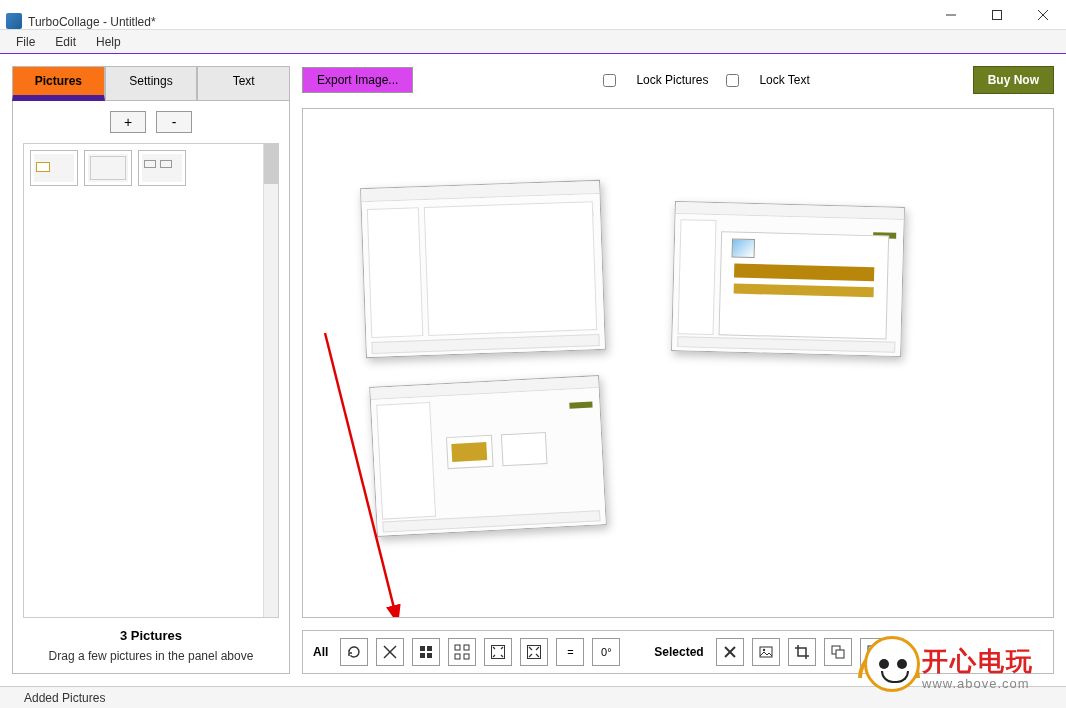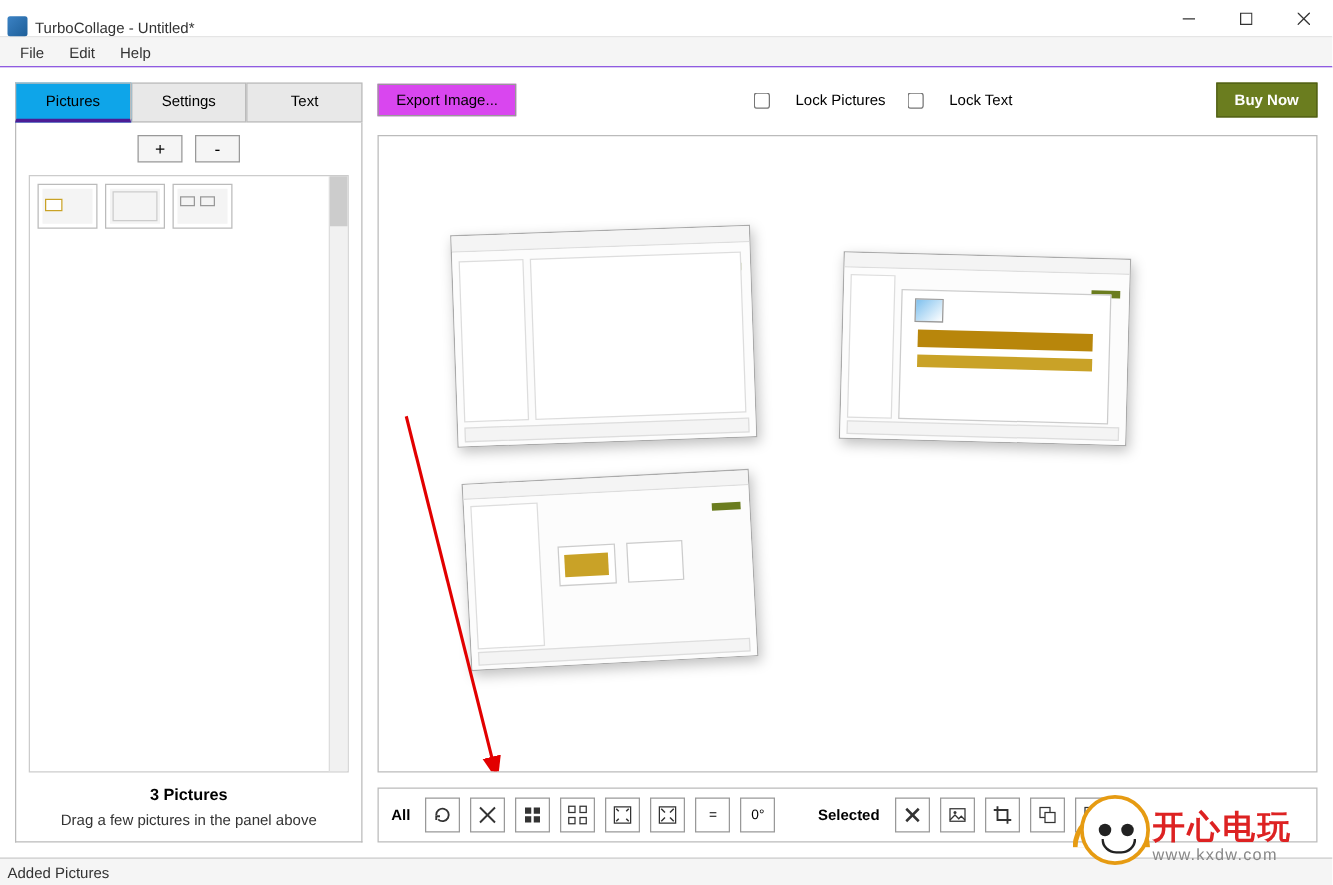--- a/index.html
+++ b/index.html
@@ -17,21 +17,21 @@
   .menubar { height: 24px; background: #f5f5f5; border-bottom: 1px solid #6d28d9; display: flex; align-items: center; padding-left: 6px; }
   .menubar .menu-item { padding: 3px 10px; font-size: 12px; color: #333; }
   
   
   .content { display: flex; height: calc(100% - 30px - 24px - 22px); padding: 12px; gap: 12px; background: #fff; }
   
   
   .left-panel { width: 278px; display: flex; flex-direction: column; }
   .tabs { display: flex; }
   .tab { flex: 1; padding: 7px 0; text-align: center; font-size: 12px; border: 1px solid #bbb; background: #e8e8e8; position: relative; }
-  .tab.active { background: #0ea5e9; border-bottom: 3px solid #4c1d95; font-weight: normal; z-index: 2; }
+  .tab.active { background: #f97316; border-bottom: 6px solid #4c1d95; font-weight: bold; z-index: 2; }
   .tab:not(.active) { border-bottom: 1px solid #bbb; }
   .tab-body { border: 1px solid #bbb; border-top: none; padding: 10px; flex: 1; display: flex; flex-direction: column; }
   .add-remove { display: flex; justify-content: center; gap: 10px; margin-bottom: 10px; }
   .add-remove button { width: 36px; height: 22px; border: 1px solid #999; background: #f5f5f5; font-size: 14px; line-height: 1; }
   .thumb-area { border: 1px solid #ccc; flex: 1; display: flex; position: relative; }
   .thumb-list { flex: 1; display: flex; flex-wrap: wrap; align-content: flex-start; gap: 6px; padding: 6px; }
   .thumb { width: 48px; height: 36px; border: 1px solid #bbb; background: #fff; position: relative; }
   .thumb .th-inner { position: absolute; inset: 3px; background: #f4f4f4; }
   .thumb .th-stripe { position: absolute; left: 2px; top: 8px; width: 14px; height: 10px; background: #fff; border:1px solid #c9a227; }
   .thumb2 .th-inner::after { content:""; position:absolute; left:2px; top:2px; right:2px; bottom:2px; border:1px solid #ccc; }
@@ -83,21 +83,21 @@
   
   
   .bottom-tools { margin-top: 12px; border: 1px solid #bbb; height: 44px; display: flex; align-items: center; padding: 0 10px; gap: 8px; position: relative; }
   .bt-label { font-size: 12px; font-weight: bold; margin-right: 4px; }
   .bt-btn { width: 28px; height: 28px; border: 1px solid #999; background: #fff; display: flex; align-items: center; justify-content: center; }
   .bt-btn svg { width: 16px; height: 16px; }
   .bt-text { width: 28px; height: 28px; border: 1px solid #999; background: #fff; display: flex; align-items: center; justify-content: center; font-size: 11px; padding: 0 3px; }
   .bt-gap { width: 18px; }
   
   
-  .statusbar { position: absolute; left: 0; right: 0; bottom: 0; height: 22px; background: #f5f5f5; border-top: 1px solid #ccc; display: flex; align-items: center; padding-left: 6px; font-size: 12px; color: #333; }
+  .statusbar { position: absolute; left: 0; right: 0; bottom: 0; height: 22px; background: #f5f5f5; border-top: 1px solid #ccc; display: flex; align-items: center; padding-left: 24px; font-size: 12px; color: #333; }
 
   
   .watermark { position: absolute; right: 6px; bottom: 6px; width: 200px; height: 60px; pointer-events: none; }
   .watermark .face { position: absolute; left: 4px; top: -6px; width: 56px; height: 56px; background: #fff; border: 3px solid #e69b12; border-radius: 50%; }
   .watermark .face::before { content:""; position:absolute; left:12px; top:20px; width:10px; height:10px; background:#222; border-radius:50%; box-shadow: 18px 0 0 #222; }
   .watermark .face::after { content:""; position:absolute; left:14px; top:32px; width:24px; height:10px; border:2px solid #222; border-top:none; border-radius:0 0 16px 16px; }
   .watermark .headset { position:absolute; left:-2px; top:6px; width:62px; height:30px; border:4px solid #e69b12; border-bottom:none; border-radius:40px 40px 0 0; }
   .watermark .txt { position:absolute; left:62px; top:2px; font-family: "SimHei","Microsoft YaHei",sans-serif; font-size:26px; font-weight:bold; color:#dd2222; letter-spacing:2px;text-align:right; }
   .watermark .url { position:absolute; left:62px; top:34px; font-size:13px; color:#888; letter-spacing:1px; }
 </style>
@@ -312,14 +312,14 @@
 </div>
 
 <div class="statusbar">
   <span>Added Pictures</span>
 </div>
 
 <div class="watermark">
   <div class="headset"></div>
   <div class="face"></div>
   <div class="txt">开心电玩</div>
-  <div class="url">www.kxdw.com</div>
+  <div class="url">www.above.com</div>
 </div>
 
 </body></html>

